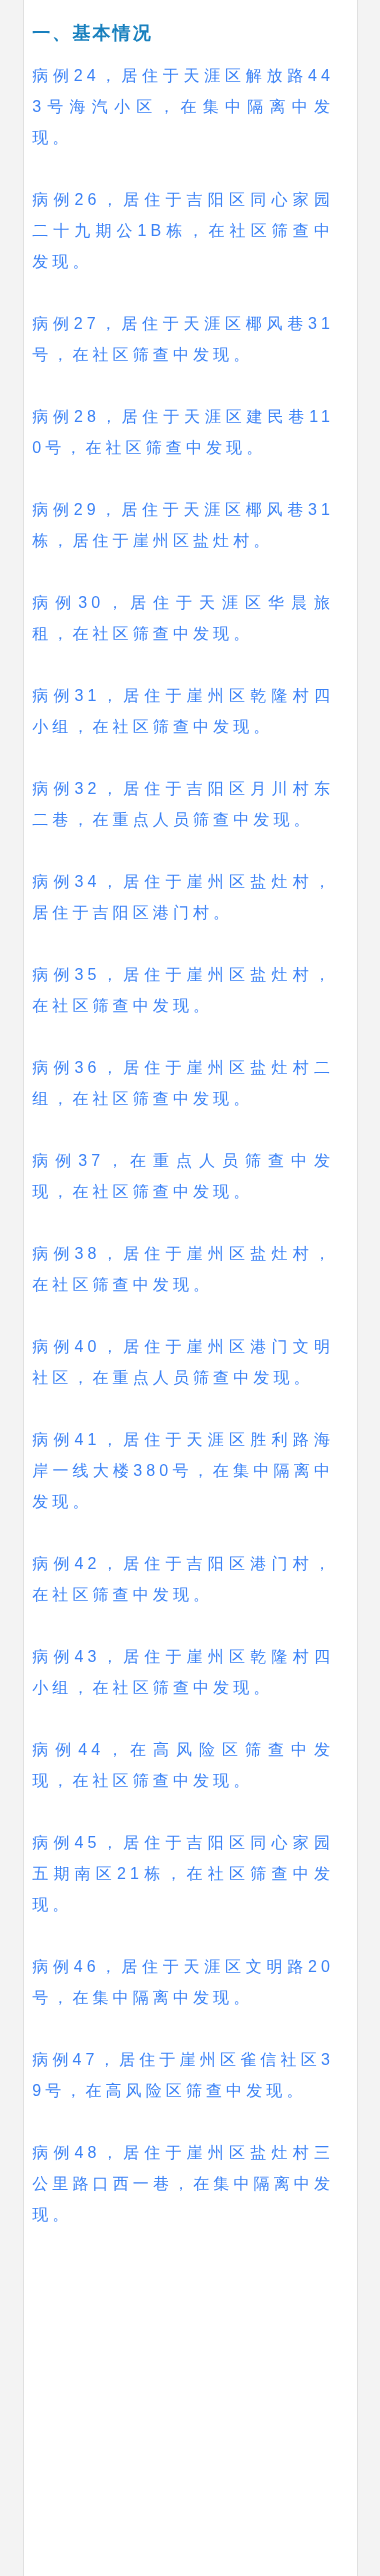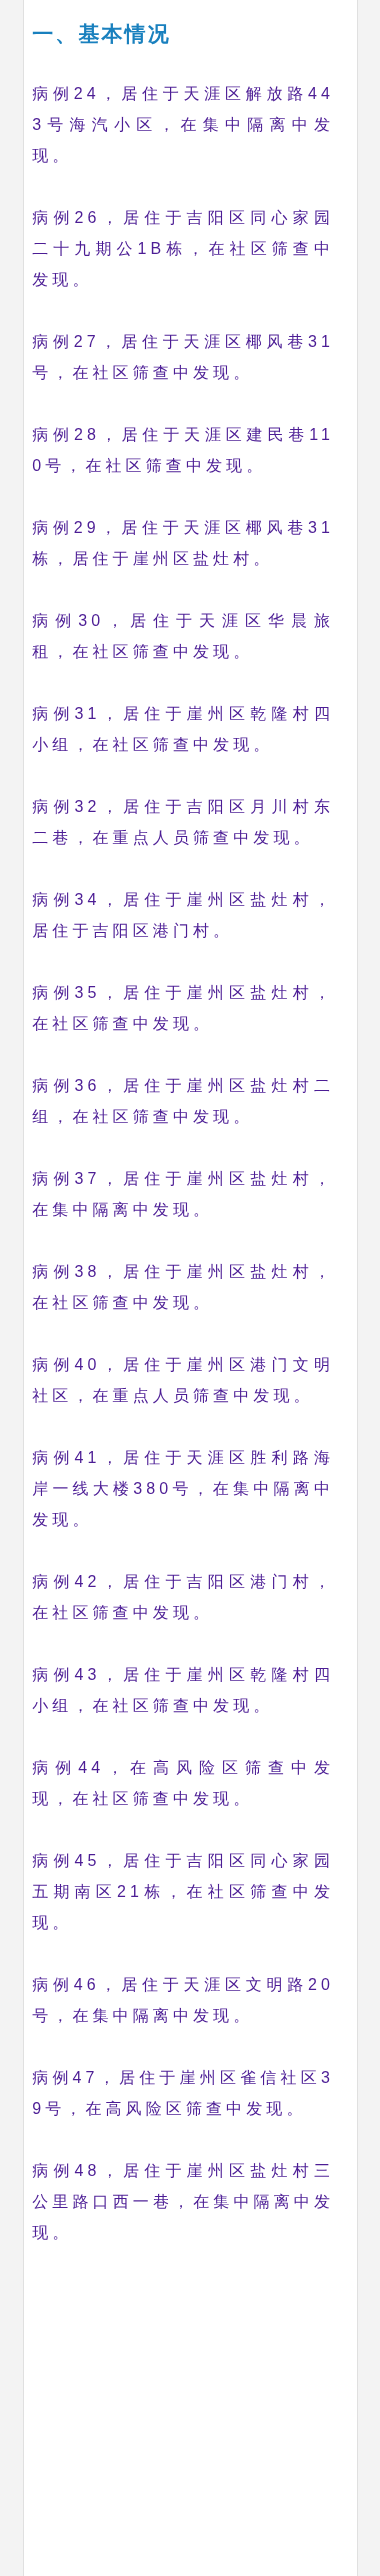--- a/index.html
+++ b/index.html
@@ -22,33 +22,33 @@
     box-sizing: border-box;
     background: #ffffff;
     border-left: 0.5px solid #e0e0e0;
     border-right: 0.5px solid #e0e0e0;
     overflow: hidden;
   }
   .article-content {
     padding: 21.6px 23px 20.6px 8.2px;
   }
   .section-heading {
-    margin: 0 0 33px 0;
-    font-size: 21px;
+    margin: 0 0 15px 0;
+    font-size: 18px;
     line-height: 23px;
     font-weight: bold;
     letter-spacing: 2.1px;
     color: #1980be;
   }
   .case-paragraph {
     margin: 0 0 31px 0;
     font-size: 16px;
     line-height: 31px;
     letter-spacing: 4.1px;
-    color: #4c1d95;
+    color: #3b82f6;
     text-align: justify;
     text-justify: inter-character;
     word-break: break-all;
   }
 </style>
 </head>
 <body>
 
 <div class="article-card">
   <div class="article-content">
@@ -57,21 +57,21 @@
     <p class="case-paragraph">病例26，居住于吉阳区同心家园二十九期公1B栋，在社区筛查中发现。</p>
     <p class="case-paragraph">病例27，居住于天涯区椰风巷31号，在社区筛查中发现。</p>
     <p class="case-paragraph">病例28，居住于天涯区建民巷110号，在社区筛查中发现。</p>
     <p class="case-paragraph">病例29，居住于天涯区椰风巷31栋，居住于崖州区盐灶村。</p>
     <p class="case-paragraph">病例30，居住于天涯区华晨旅租，在社区筛查中发现。</p>
     <p class="case-paragraph">病例31，居住于崖州区乾隆村四小组，在社区筛查中发现。</p>
     <p class="case-paragraph">病例32，居住于吉阳区月川村东二巷，在重点人员筛查中发现。</p>
     <p class="case-paragraph">病例34，居住于崖州区盐灶村，居住于吉阳区港门村。</p>
     <p class="case-paragraph">病例35，居住于崖州区盐灶村，在社区筛查中发现。</p>
     <p class="case-paragraph">病例36，居住于崖州区盐灶村二组，在社区筛查中发现。</p>
-    <p class="case-paragraph">病例37，居住于崖州区盐灶村，在集中隔离中发现。</p>
+    <p class="case-paragraph">病例37，在重点人员筛查中发现，在社区筛查中发现。</p>
     <p class="case-paragraph">病例38，居住于崖州区盐灶村，在社区筛查中发现。</p>
     <p class="case-paragraph">病例40，居住于崖州区港门文明社区，在重点人员筛查中发现。</p>
     <p class="case-paragraph">病例41，居住于天涯区胜利路海岸一线大楼380号，在集中隔离中发现。</p>
     <p class="case-paragraph">病例42，居住于吉阳区港门村，在社区筛查中发现。</p>
     <p class="case-paragraph">病例43，居住于崖州区乾隆村四小组，在社区筛查中发现。</p>
     <p class="case-paragraph">病例44，在高风险区筛查中发现，在社区筛查中发现。</p>
     <p class="case-paragraph">病例45，居住于吉阳区同心家园五期南区21栋，在社区筛查中发现。</p>
     <p class="case-paragraph">病例46，居住于天涯区文明路20号，在集中隔离中发现。</p>
     <p class="case-paragraph">病例47，居住于崖州区雀信社区39号，在高风险区筛查中发现。</p>
     <p class="case-paragraph">病例48，居住于崖州区盐灶村三公里路口西一巷，在集中隔离中发现。</p>

